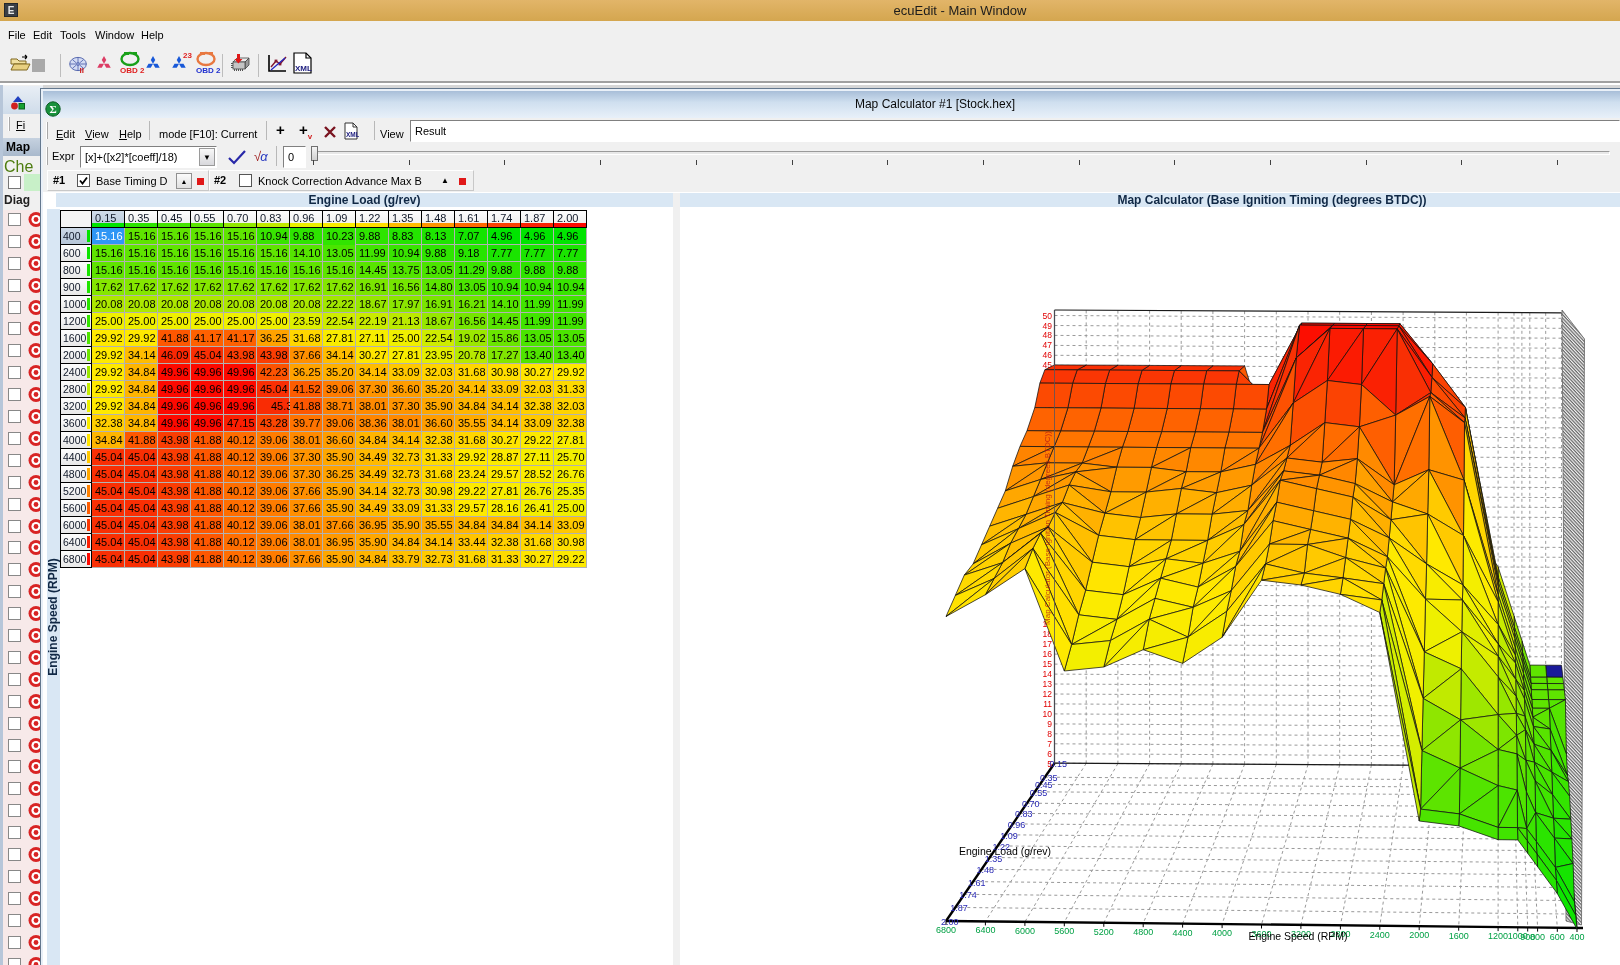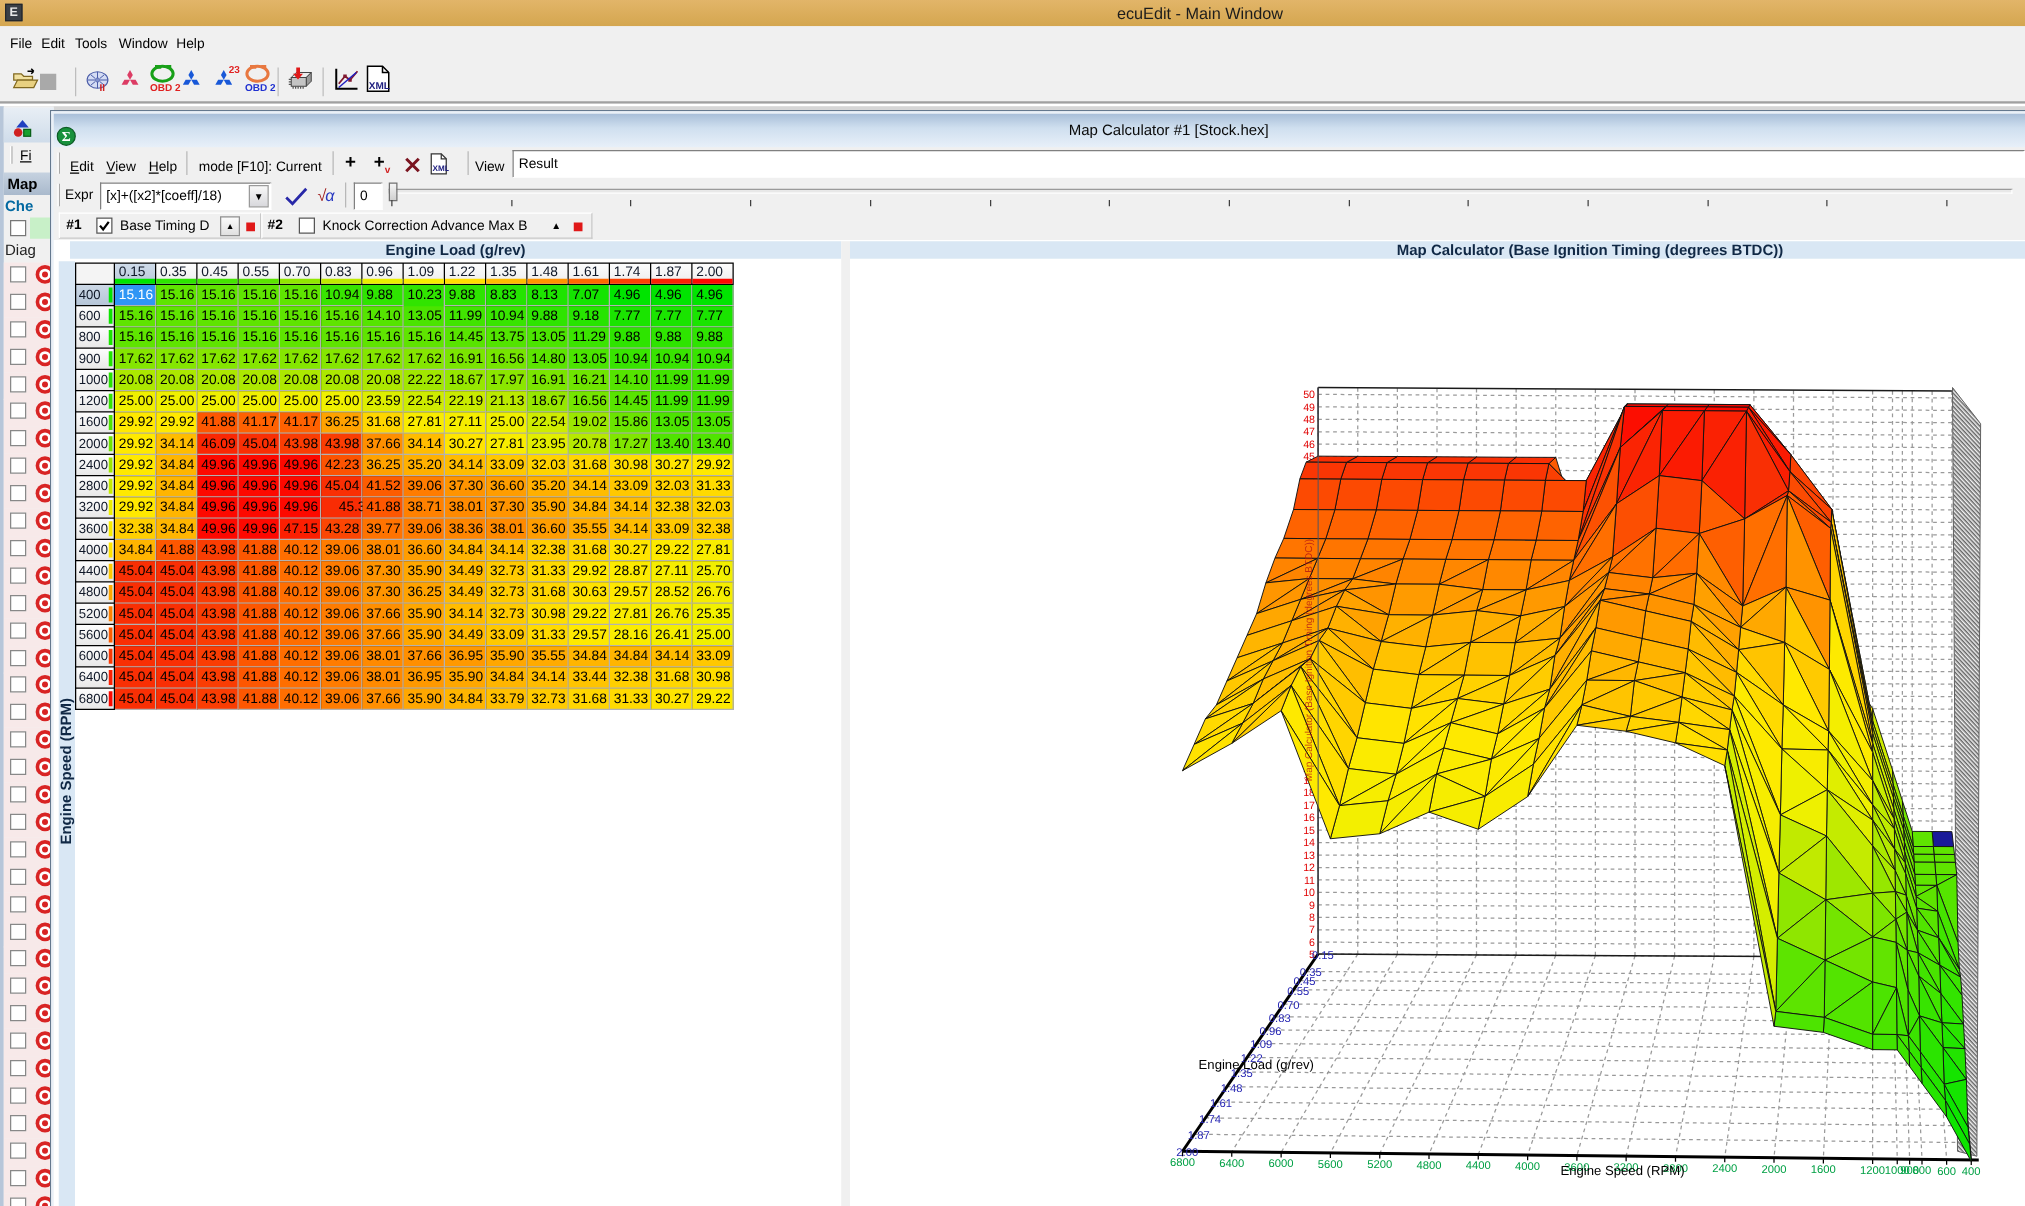--- a/index.html
+++ b/index.html
@@ -89,24 +89,24 @@
 <div class="abs" style="left:3px;top:86px;width:40px;height:28px;background:linear-gradient(#e8eef5,#cfdcea)"></div>
 <svg class="abs" style="left:9px;top:94px" width="18" height="18" viewBox="0 0 18 18">
 <polygon points="9,2 14,8 4,8" fill="#2040c0"></polygon>
 <circle cx="5.5" cy="12" r="3.4" fill="#d02020"></circle>
 <rect x="10" y="9.5" width="5.5" height="5.5" fill="#18a030" stroke="#0a6018"></rect>
 </svg>
 <div class="abs" style="left:8px;top:117px;width:2px;height:14px;border-left:1px solid #fff;border-right:1px solid #a8a8a8"></div>
 <div class="abs t11" style="left:16px;top:119px;text-decoration:underline">Fi</div>
 <div class="abs" style="left:3px;top:138px;width:40px;height:18px;background:linear-gradient(#c6d2e0,#a9b9cc)"></div>
 <div class="abs" style="left:6px;top:140px;font-size:12px;font-weight:bold;color:#000">Map</div>
-<div class="abs" style="left:4px;top:158px;font-size:12px;font-weight:bold;color:#0369a1">Che</div>
+<div class="abs" style="left:4px;top:158px;font-size:16px;font-weight:normal;color:#4d7c0f">Che</div>
 <div class="abs" style="left:8px;top:176px;width:13px;height:13px;background:#fff;border:1px solid #777"></div>
 <div class="abs" style="left:24px;top:174px;width:19px;height:17px;background:#c8f0c8"></div>
-<div class="abs" style="left:4px;top:193px;font-size:12px;font-weight:normal;color:#222">Diag</div>
+<div class="abs" style="left:4px;top:193px;font-size:12px;font-weight:bold;color:#222">Diag</div>
 <div class="abs" style="left:3px;top:210px;width:40px;height:22px;background:#f7e9e9"></div>
 <div class="abs" style="left:8px;top:213px;width:13px;height:13px;background:#fff;border:1px solid #888"></div>
 <svg class="abs" style="left:27px;top:211px" width="18" height="17" viewBox="0 0 18 17">
     <circle cx="9" cy="8.5" r="7.5" fill="#d82424"></circle>
     <circle cx="9" cy="8.5" r="4.6" fill="#fff"></circle>
     <circle cx="9" cy="8.5" r="2.4" fill="#d82424"></circle>
   </svg>
 <div class="abs" style="left:3px;top:232px;width:40px;height:22px;background:#f7e9e9"></div>
 <div class="abs" style="left:8px;top:235px;width:13px;height:13px;background:#fff;border:1px solid #888"></div>
 <svg class="abs" style="left:27px;top:233px" width="18" height="17" viewBox="0 0 18 17">
@@ -706,21 +706,21 @@
     <div style="position:absolute;left:65px;top:256px;width:33px;height:17px;background:#f92f04;border-right:1px solid #b2b2b2;border-bottom:1px solid #b2b2b2;font:11px 'Liberation Sans',sans-serif;color:#000;padding-left:3px;line-height:16px;box-sizing:border-box">45.04</div>
     <div style="position:absolute;left:98px;top:256px;width:33px;height:17px;background:#fa3d03;border-right:1px solid #b2b2b2;border-bottom:1px solid #b2b2b2;font:11px 'Liberation Sans',sans-serif;color:#000;padding-left:3px;line-height:16px;box-sizing:border-box">43.98</div>
     <div style="position:absolute;left:131px;top:256px;width:33px;height:17px;background:#fd5701;border-right:1px solid #b2b2b2;border-bottom:1px solid #b2b2b2;font:11px 'Liberation Sans',sans-serif;color:#000;padding-left:3px;line-height:16px;box-sizing:border-box">41.88</div>
     <div style="position:absolute;left:164px;top:256px;width:33px;height:17px;background:#ff6e00;border-right:1px solid #b2b2b2;border-bottom:1px solid #b2b2b2;font:11px 'Liberation Sans',sans-serif;color:#000;padding-left:3px;line-height:16px;box-sizing:border-box">40.12</div>
     <div style="position:absolute;left:197px;top:256px;width:33px;height:17px;background:#ff7c00;border-right:1px solid #b2b2b2;border-bottom:1px solid #b2b2b2;font:11px 'Liberation Sans',sans-serif;color:#000;padding-left:3px;line-height:16px;box-sizing:border-box">39.06</div>
     <div style="position:absolute;left:230px;top:256px;width:33px;height:17px;background:#ff9400;border-right:1px solid #b2b2b2;border-bottom:1px solid #b2b2b2;font:11px 'Liberation Sans',sans-serif;color:#000;padding-left:3px;line-height:16px;box-sizing:border-box">37.30</div>
     <div style="position:absolute;left:263px;top:256px;width:33px;height:17px;background:#ffa200;border-right:1px solid #b2b2b2;border-bottom:1px solid #b2b2b2;font:11px 'Liberation Sans',sans-serif;color:#000;padding-left:3px;line-height:16px;box-sizing:border-box">36.25</div>
     <div style="position:absolute;left:296px;top:256px;width:33px;height:17px;background:#ffb900;border-right:1px solid #b2b2b2;border-bottom:1px solid #b2b2b2;font:11px 'Liberation Sans',sans-serif;color:#000;padding-left:3px;line-height:16px;box-sizing:border-box">34.49</div>
     <div style="position:absolute;left:329px;top:256px;width:33px;height:17px;background:#ffcb00;border-right:1px solid #b2b2b2;border-bottom:1px solid #b2b2b2;font:11px 'Liberation Sans',sans-serif;color:#000;padding-left:3px;line-height:16px;box-sizing:border-box">32.73</div>
     <div style="position:absolute;left:362px;top:256px;width:33px;height:17px;background:#ffd600;border-right:1px solid #b2b2b2;border-bottom:1px solid #b2b2b2;font:11px 'Liberation Sans',sans-serif;color:#000;padding-left:3px;line-height:16px;box-sizing:border-box">31.68</div>
-    <div style="position:absolute;left:395px;top:256px;width:33px;height:17px;background:#ffe200;border-right:1px solid #b2b2b2;border-bottom:1px solid #b2b2b2;font:11px 'Liberation Sans',sans-serif;color:#000;padding-left:3px;line-height:16px;box-sizing:border-box">30.63</div>
+    <div style="position:absolute;left:395px;top:256px;width:33px;height:17px;background:#ffe200;border-right:1px solid #b2b2b2;border-bottom:1px solid #b2b2b2;font:11px 'Liberation Sans',sans-serif;color:#000;padding-left:3px;line-height:16px;box-sizing:border-box">23.24</div>
     <div style="position:absolute;left:428px;top:256px;width:33px;height:17px;background:#fee900;border-right:1px solid #b2b2b2;border-bottom:1px solid #b2b2b2;font:11px 'Liberation Sans',sans-serif;color:#000;padding-left:3px;line-height:16px;box-sizing:border-box">29.57</div>
     <div style="position:absolute;left:461px;top:256px;width:33px;height:17px;background:#fbeb00;border-right:1px solid #b2b2b2;border-bottom:1px solid #b2b2b2;font:11px 'Liberation Sans',sans-serif;color:#000;padding-left:3px;line-height:16px;box-sizing:border-box">28.52</div>
     <div style="position:absolute;left:494px;top:256px;width:33px;height:17px;background:#f5ed00;border-right:1px solid #b2b2b2;border-bottom:1px solid #b2b2b2;font:11px 'Liberation Sans',sans-serif;color:#000;padding-left:3px;line-height:16px;box-sizing:border-box">26.76</div>
     <div style="position:absolute;left:1px;top:273px;width:30px;height:16px;background:linear-gradient(#fdfdfd,#e8e8e8);font:10.5px 'Liberation Sans',sans-serif;color:#101828;padding-left:2px;line-height:16px">5200</div>
     <div style="position:absolute;left:27px;top:275px;width:3px;height:12px;background:#ff8100"></div>
     <div style="position:absolute;left:32px;top:273px;width:33px;height:17px;background:#f92f04;border-right:1px solid #b2b2b2;border-bottom:1px solid #b2b2b2;font:11px 'Liberation Sans',sans-serif;color:#000;padding-left:3px;line-height:16px;box-sizing:border-box">45.04</div>
     <div style="position:absolute;left:65px;top:273px;width:33px;height:17px;background:#f92f04;border-right:1px solid #b2b2b2;border-bottom:1px solid #b2b2b2;font:11px 'Liberation Sans',sans-serif;color:#000;padding-left:3px;line-height:16px;box-sizing:border-box">45.04</div>
     <div style="position:absolute;left:98px;top:273px;width:33px;height:17px;background:#fa3d03;border-right:1px solid #b2b2b2;border-bottom:1px solid #b2b2b2;font:11px 'Liberation Sans',sans-serif;color:#000;padding-left:3px;line-height:16px;box-sizing:border-box">43.98</div>
     <div style="position:absolute;left:131px;top:273px;width:33px;height:17px;background:#fd5701;border-right:1px solid #b2b2b2;border-bottom:1px solid #b2b2b2;font:11px 'Liberation Sans',sans-serif;color:#000;padding-left:3px;line-height:16px;box-sizing:border-box">41.88</div>
     <div style="position:absolute;left:164px;top:273px;width:33px;height:17px;background:#ff6e00;border-right:1px solid #b2b2b2;border-bottom:1px solid #b2b2b2;font:11px 'Liberation Sans',sans-serif;color:#000;padding-left:3px;line-height:16px;box-sizing:border-box">40.12</div>

